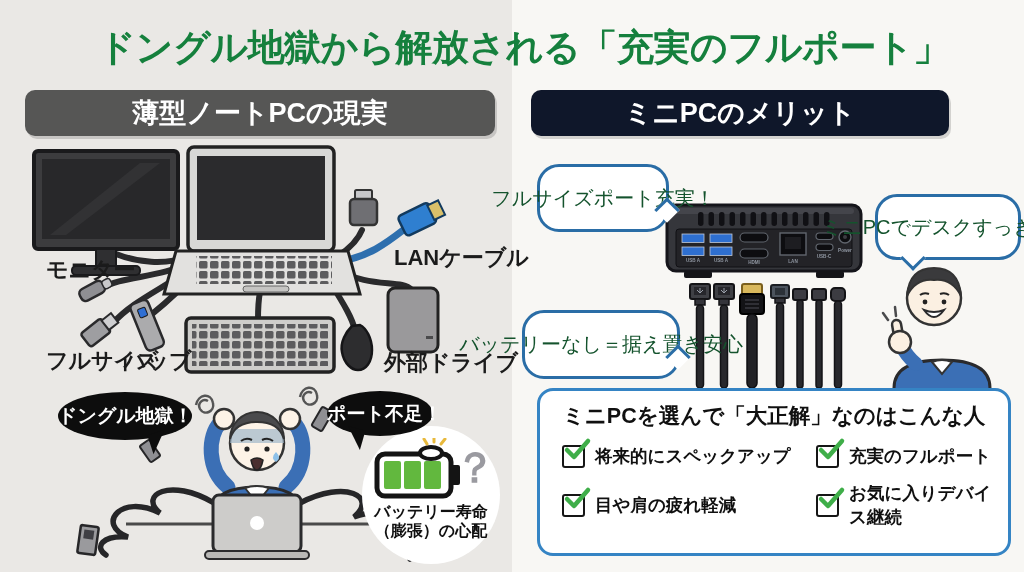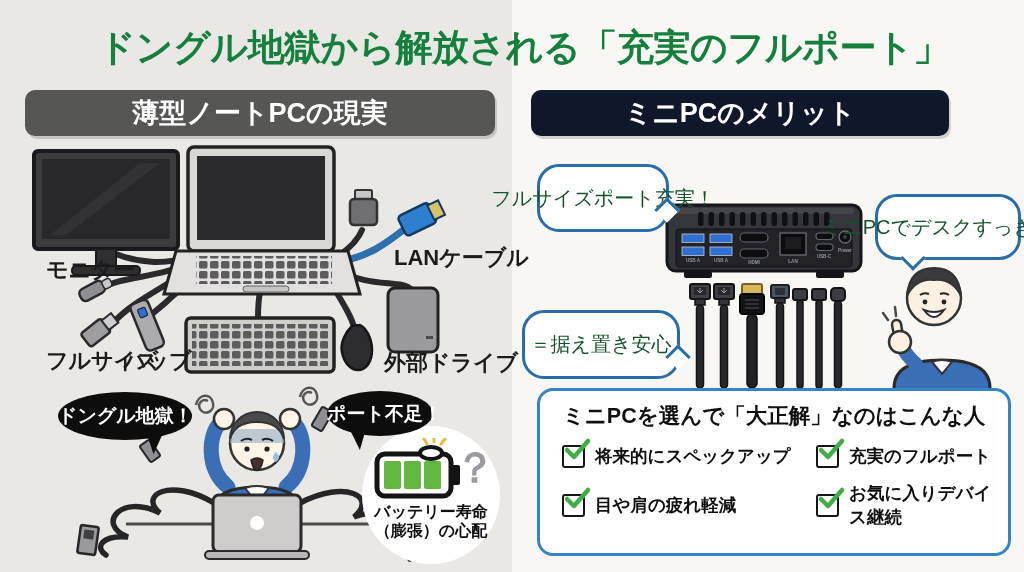--- a/index.html
+++ b/index.html
@@ -215,20 +215,21 @@
     <div class="txt">バッテリー寿命</div>
     <div class="txt">（膨張）の心配</div>
   </div>
 
   <div class="bubble-blue tr" style="left:537px;top:164px;width:126px;height:62px">
     <span>フルサイズ</span>
     <span>ポート充実！</span>
     <span class="tail"></span>
   </div>
   <div class="bubble-blue tr" style="left:522px;top:310px;width:152px;height:63px">
+    <span>バッテリーなし</span>
     <span>＝据え置き安心</span>
     <span class="tail"></span>
   </div>
   <div class="bubble-blue tb" style="left:875px;top:194px;width:140px;height:60px">
     <span>ミニPCで</span>
     <span>デスクすっきり！</span>
     <span class="tail"></span>
   </div>
 
   <svg class="abs" style="left:664px;top:202px" width="200" height="82" viewBox="0 0 200 82">

